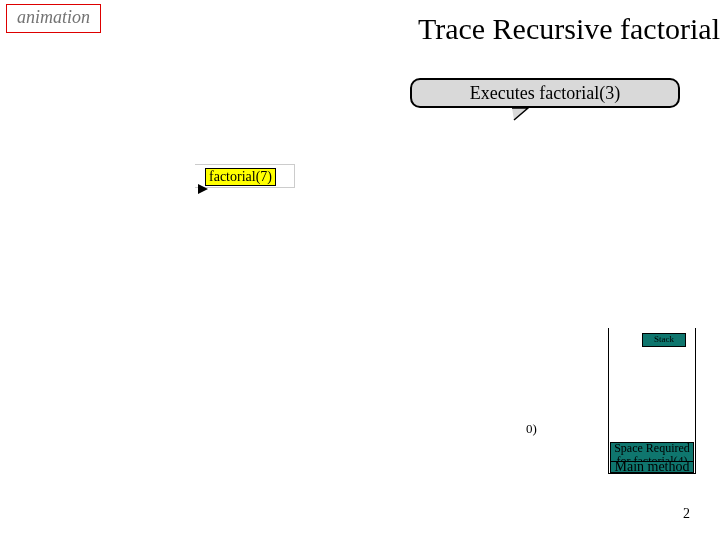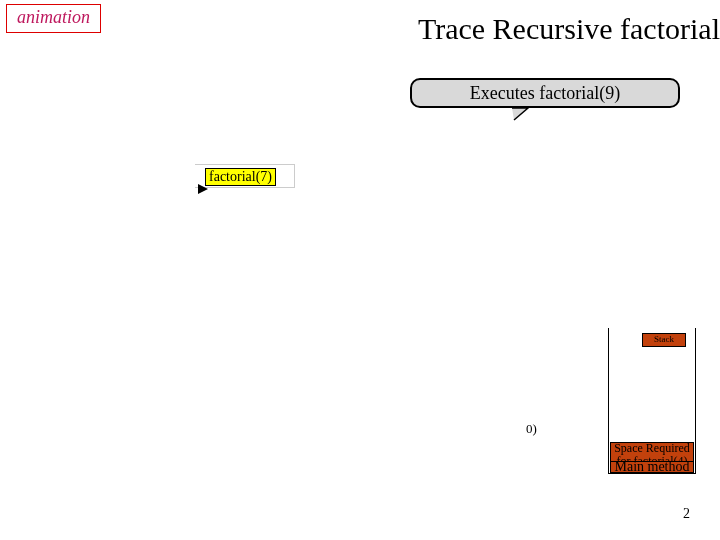--- a/index.html
+++ b/index.html
@@ -12,21 +12,21 @@
     overflow: hidden;
   }
   .animation-badge {
     position: absolute;
     top: 4px;
     left: 6px;
     border: 1.5px solid #d00;
     padding: 2px 10px 4px 10px;
     font-family: "Comic Sans MS", cursive;
     font-style: italic;
-    color: #be185d;
+    color: #737373;
     font-size: 18px;
   }
   .title {
     position: absolute;
     top: 12px;
     left: 0;
     width: 100%;
     text-align: right;
     font-size: 30px;
     font-weight: normal;
@@ -108,21 +108,21 @@
   }
   .stack-label-box {
     position: absolute;
     border: 1px solid #000;
     font-size: 9px;
     text-align: center;
     display: flex;
     align-items: center;
     justify-content: center;
     line-height: 1.1;
-    background: #c2410c;
+    background: #0f766e;
   }
   .stack-label-top {
     top: 333px;
     right: 34px;
     width: 44px;
     height: 14px;
   }
   .stack-frame-1 {
     top: 442px;
     right: 26px;
@@ -147,21 +147,21 @@
 </head>
 <body>
 
 <div class="animation-badge">
   <span>animation</span>
 </div>
 
 <h1 class="title">Trace Recursive factorial</h1>
 
 <div class="callout-box">
-  <span>Executes factorial(9)</span>
+  <span>Executes factorial(3)</span>
 </div>
 <svg class="callout-tail" width="40" height="20">
   <polyline points="2,2 18,2 4,14" fill="#d9d9d9" stroke="#000" stroke-width="1.5"></polyline>
 </svg>
 
 <div class="factorial-border"></div>
 <div class="factorial-highlight">
   <span>factorial(7)</span>
 </div>
 <svg class="arrow-fragment" width="20" height="12">

